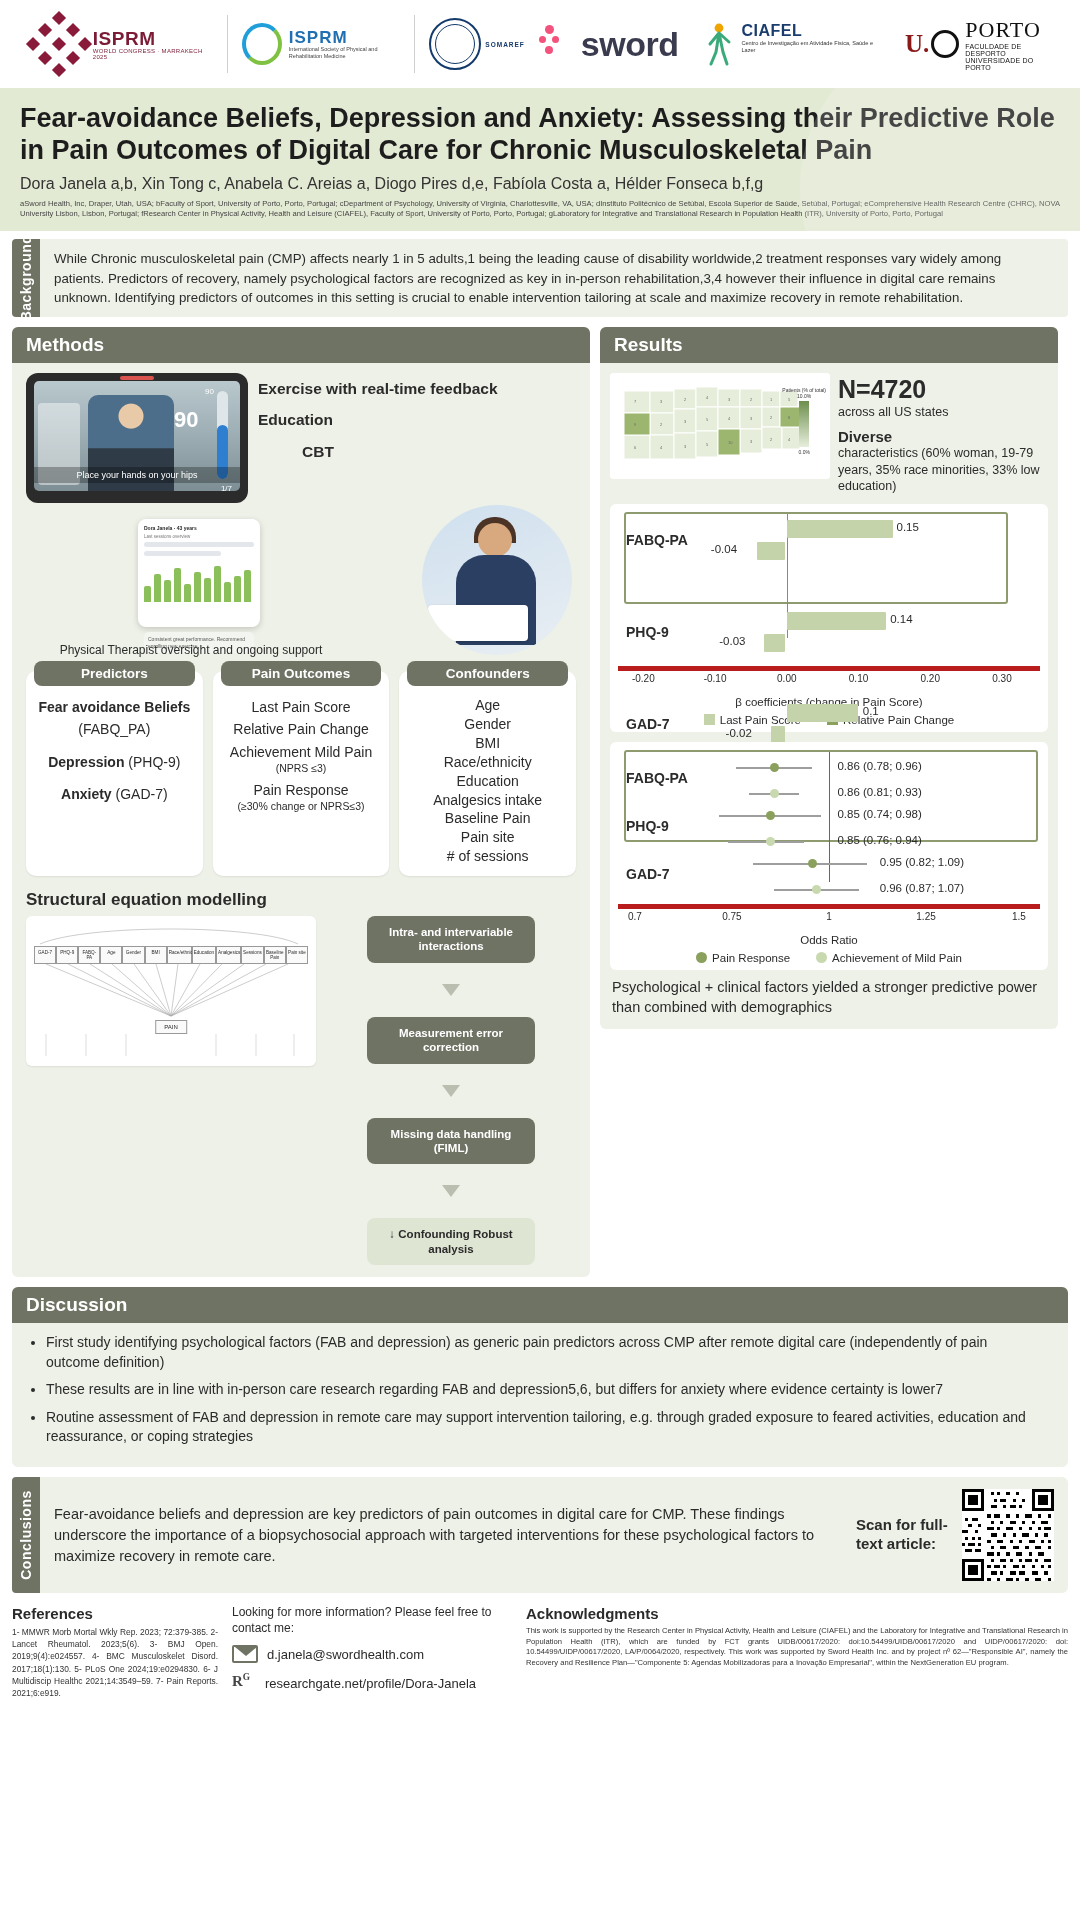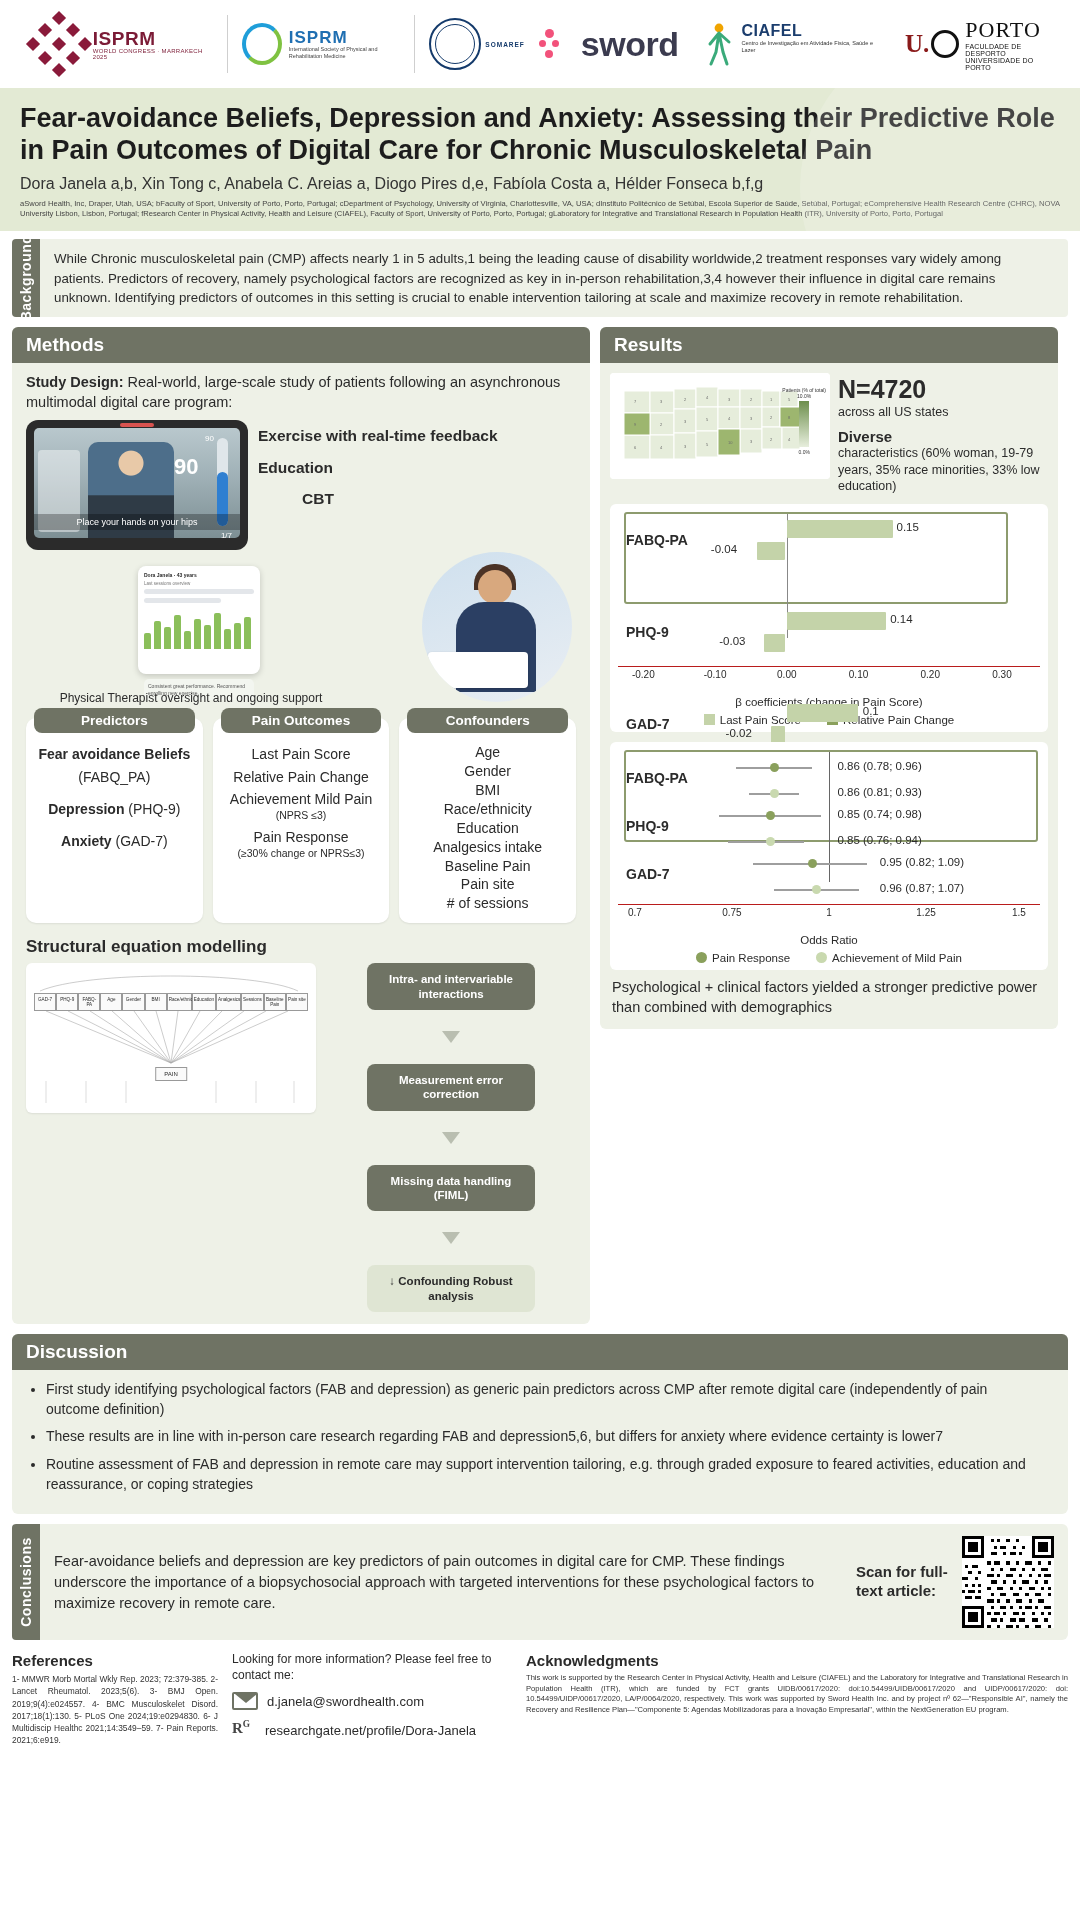--- a/index.html
+++ b/index.html
@@ -22,21 +22,21 @@
   .isprm-mark .d { position:absolute; width:10px; height:10px; background:#8a1a3a; transform:rotate(45deg); }
   .isprm-text { font-weight:bold; font-size:19px; color:#7b1b36; letter-spacing:.5px; line-height:1; }
   .isprm-sub { font-size:6px; color:#7b1b36; letter-spacing:.3px; }
   .isprm2-ring { width:42px;height:42px;border-radius:50%; border:4px solid #1f9ed9; border-right-color:#7fc241; border-bottom-color:#7fc241; }
   .isprm2-text { font-size:17px; font-weight:bold; color:#1f6fb2; letter-spacing:1px; line-height:1;}
   .isprm2-sub { font-size:5.5px; color:#444; line-height:1.15; max-width:118px;}
   .comaner { width:52px;height:52px;border-radius:50%;border:2px solid #143a6b; display:flex;align-items:center;justify-content:center; }
   .comaner-in { width:40px;height:40px;border-radius:50%;border:1px solid #143a6b; }
   .comaner-t { font-size:6.5px; color:#143a6b; font-weight:bold; letter-spacing:1px; }
   .logo-right { margin-left:auto; display:flex; align-items:center; gap:26px; padding-right:10px;}
-  .sword { display:flex; align-items:center; gap:20px; }
+  .sword { display:flex; align-items:flex-start; gap:20px; }
   .sword-dots { width:22px;height:30px;position:relative;}
   .sword-dots i { position:absolute; background:#f2527b; border-radius:50%; }
   .sword-word { font-size:34px; color:#3b3b4f; font-weight:bold; letter-spacing:-.5px; }
   .ciafel { display:flex; gap:7px;}
   .ciafel-fig { width:30px; height:44px; position:relative; }
   .ciafel-name { font-size:16px; font-weight:bold; color:#1b3d6d; letter-spacing:.5px;}
   .ciafel-sub { font-size:5.6px; color:#333; line-height:1.25;}
   .uporto { display:flex; align-items:center; gap:6px;}
   .uporto-u { font-size:25px; font-weight:bold; color:#8a1a1a; font-family:"Liberation Serif", serif;}
   .uporto-ring { width:28px;height:28px;border-radius:50%;border:3px solid #111;}
@@ -136,21 +136,21 @@
   .nsub { font-size:12.5px; line-height:1.3; }
   .divtitle { font-size:15px; font-weight:bold; margin-top:8px;}
 
   .chartcard { background:#fff; border-radius:6px; margin:10px 10px 0 10px; padding:10px 8px 6px 8px; position:relative;}
   .betarow { position:relative; height:44px; }
   .betalabel { position:absolute; left:8px; top:12px; font-size:14px; font-weight:bold;}
   .axisline { position:absolute; left:50%; top:0; bottom:26px; width:1px; background:#888;}
   .barpos { position:absolute; height:18px; background:#c4d3a9; border-radius:1px;}
   .barneg { position:absolute; height:18px; background:#c4d3a9; border-radius:1px;}
   .barval { position:absolute; font-size:11.5px; }
-  .xaxis { position:relative; height:16px; margin-top:2px; border-top:1px solid #b91c1c;}
+  .xaxis { position:relative; height:16px; margin-top:2px; border-top:5px solid #b91c1c;}
   .xtick { position:absolute; font-size:10px; transform:translateX(-50%); top:2px;}
   .xtitle { text-align:center; font-size:11.5px; margin-top:2px;}
   .legend { display:flex; justify-content:center; gap:26px; font-size:11.5px; margin-top:6px; align-items:center;}
   .lgd-sq { width:11px;height:11px;display:inline-block;margin-right:5px; vertical-align:-1px;}
   .lgd-ci { width:11px;height:11px;border-radius:50%;display:inline-block;margin-right:5px; vertical-align:-1px;}
   .hilite { position:absolute; border:2px solid #8d9b6e; border-radius:3px; }
 
   .restext { font-size:14.5px; line-height:1.35; padding:8px 12px 0 12px;}
   .orrow { position:relative; height:26px;}
   .orlabel { position:absolute; left:8px; top:14px; font-size:14px; font-weight:bold;}
@@ -275,24 +275,20 @@
     </div>
     <div class="bgtext">While Chronic musculoskeletal pain (CMP) affects nearly 1 in 5 adults,1 being the leading cause of disability worldwide,2 treatment responses vary widely among patients. Predictors of recovery, namely psychological factors are recognized as key in in-person rehabilitation,3,4 however their influence in digital care remains unknown. Identifying predictors of outcomes in this setting is crucial to enable intervention tailoring at scale and maximize recovery in remote rehabilitation.</div>
   </div>
 
   <div class="cols">
 
     <div class="col-left">
       <div class="panel">
         <div class="phead">Methods</div>
         <div class="pbody">
-          <div class="studydesign">
-            <b>Study Design:</b>
-            <span>Real-world, large-scale study of patients following an asynchronous multimodal digital care program:</span>
-          </div>
 
           <div class="illus">
             <div class="tablet">
               <div class="tablet-frame">
                 <div class="tablet-cam"></div>
                 <div class="tablet-screen">
                   <div class="ts-side"></div>
                   <div class="ts-person"></div>
                   <div class="ts-num">90</div>
                   <div class="ts-90">90</div>

